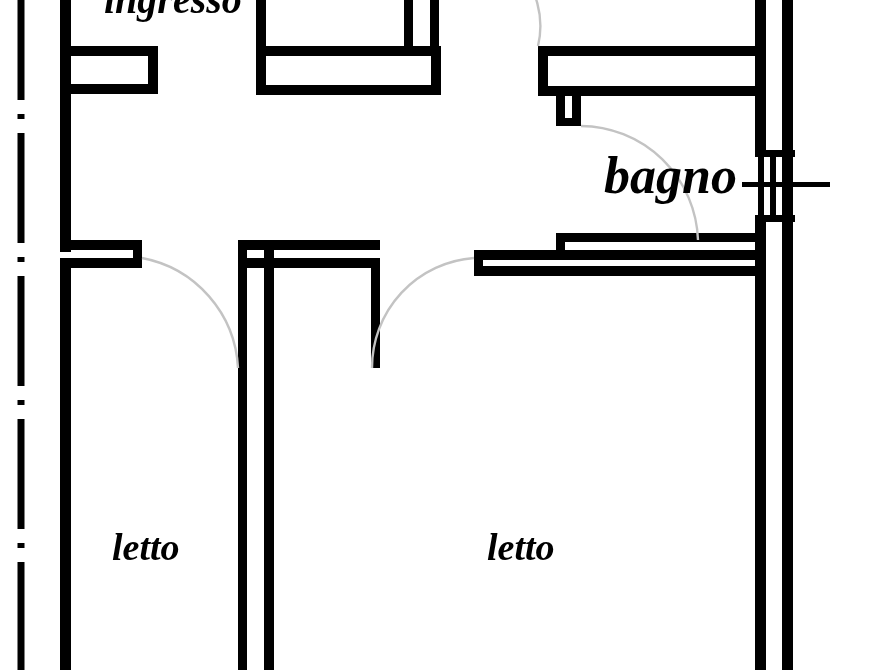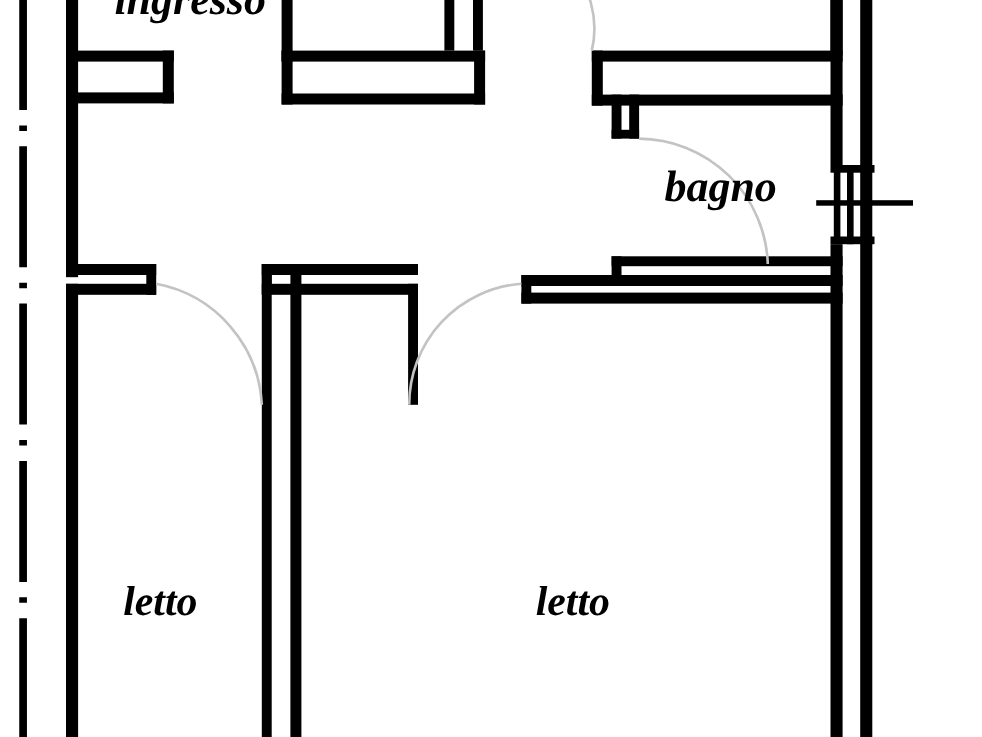--- a/index.html
+++ b/index.html
@@ -36,21 +36,21 @@
     -webkit-font-smoothing: antialiased;
   }
   #label-ingresso {
     left: 104px;
     top: -20px;
     font-size: 40px;
   }
   #label-bagno {
     left: 604px;
     top: 150px;
-    font-size: 40px;
+    font-size: 52px;
   }
   #label-letto-left {
     left: 112px;
     top: 528px;
     font-size: 38px;
   }
   #label-letto-right {
     left: 487px;
     top: 528px;
     font-size: 38px;

